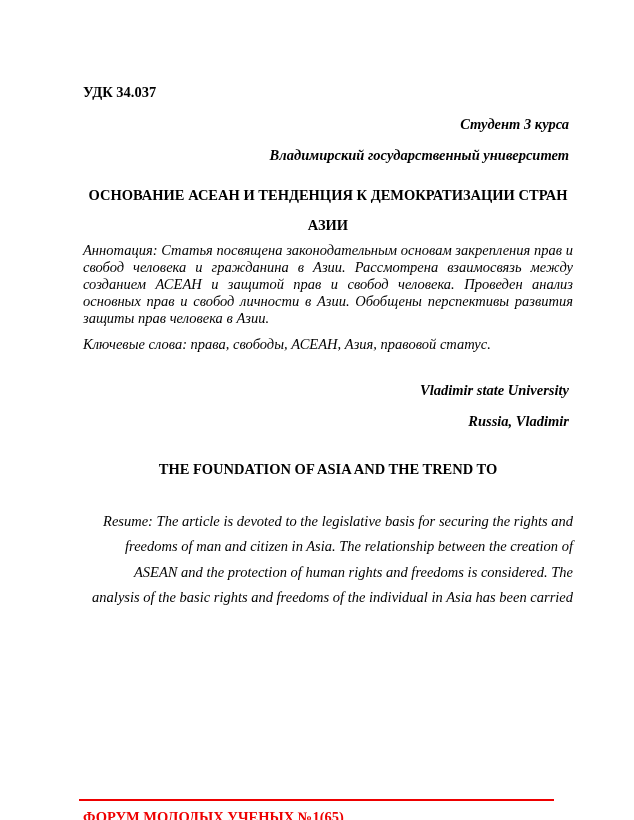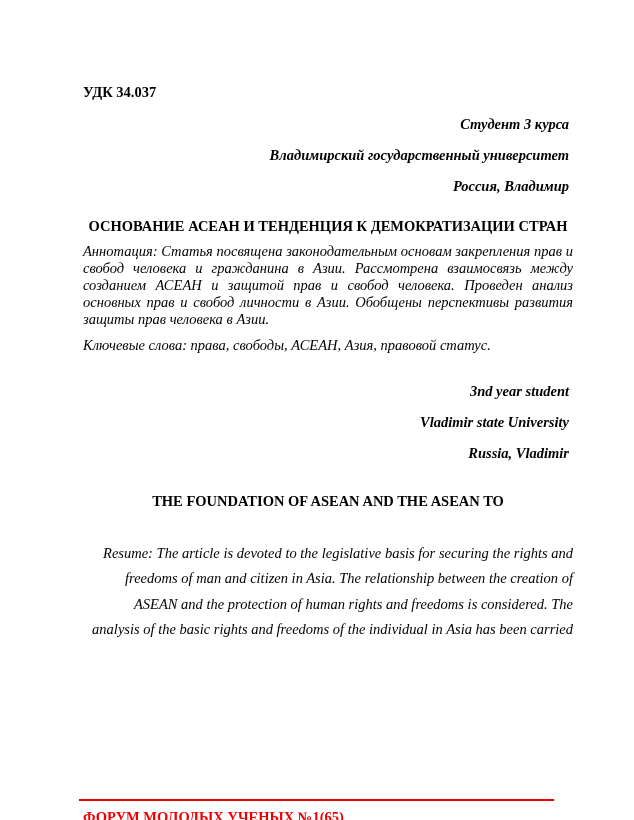--- a/index.html
+++ b/index.html
@@ -82,39 +82,38 @@
 <body>
 
 <div class="page">
   <div class="content">
 
     <div class="udc">УДК 34.037</div>
 
     <div class="author-block ru">
       <div>Студент 3 курса</div>
       <div>Владимирский государственный университет</div>
-      <div>Россия, Владимир</div>
     </div>
 
     <div class="title-block ru">
       <div>ОСНОВАНИЕ АСЕАН И ТЕНДЕНЦИЯ К ДЕМОКРАТИЗАЦИИ СТРАН</div>
+      <div>АЗИИ</div>
     </div>
 
     <div class="abstract-ru">Аннотация: Статья посвящена законодательным основам закрепления прав и свобод человека и гражданина в Азии. Рассмотрена взаимосвязь между созданием АСЕАН и защитой прав и свобод человека. Проведен анализ основных прав и свобод личности в Азии. Обобщены перспективы развития защиты прав человека в Азии.</div>
 
     <div class="keywords">Ключевые слова: права, свободы, АСЕАН, Азия, правовой статус.</div>
 
     <div class="author-block en">
-      <div>3nd year student</div>
       <div>Vladimir state University</div>
       <div>Russia, Vladimir</div>
     </div>
 
     <div class="title-block en">
-      <div>THE FOUNDATION OF ASEAN AND THE ASEAN TO</div>
+      <div>THE FOUNDATION OF ASIA AND THE TREND TO</div>
     </div>
 
     <div class="abstract-en">Resume: The article is devoted to the legislative basis for securing the rights and freedoms of man and citizen in Asia. The relationship between the creation of ASEAN and the protection of human rights and freedoms is considered. The analysis of the basic rights and freedoms of the individual in Asia has been carried</div>
 
   </div>
 
   <div class="footer">
     <span>ФОРУМ МОЛОДЫХ УЧЕНЫХ №1(65)</span>
     <span>forum-nauka.ru</span>
   </div>

